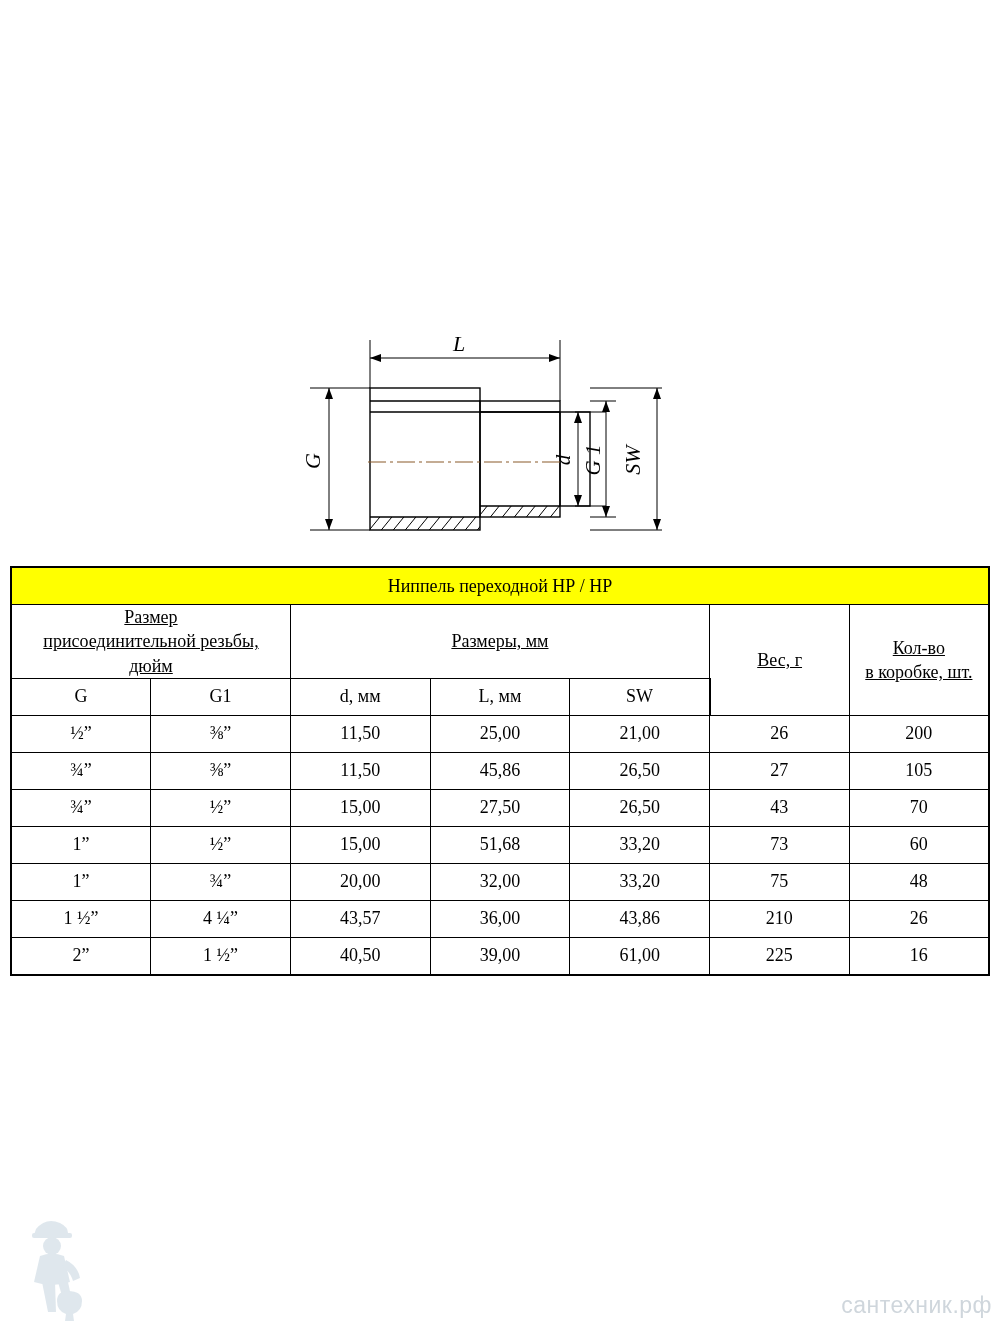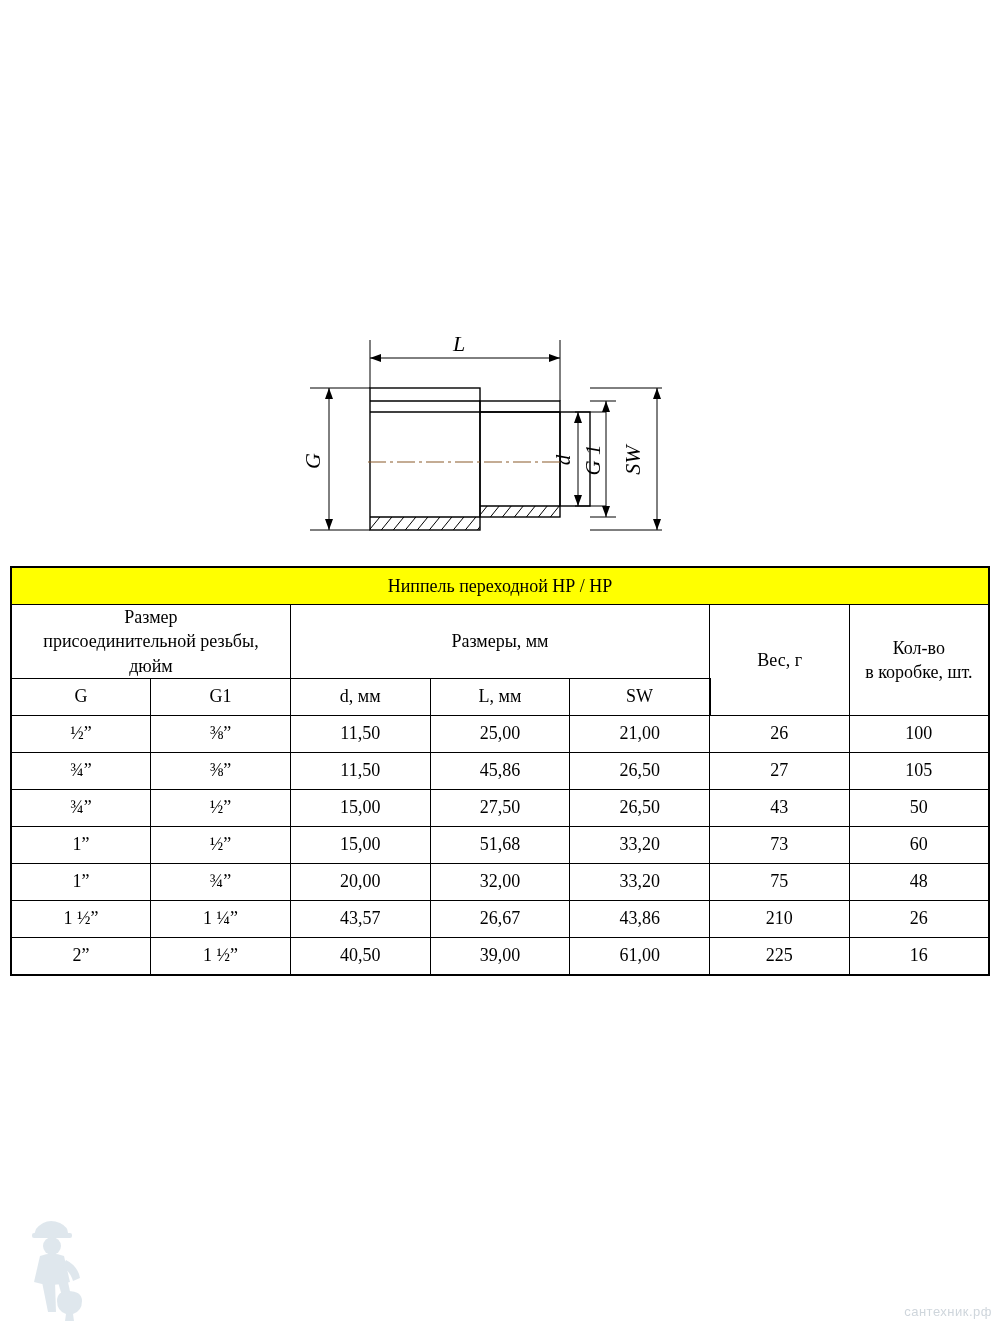--- a/index.html
+++ b/index.html
@@ -64,20 +64,21 @@
   .title-cell {
     background: #ffff00;
     font-weight: bold;
     font-size: 20px;
     height: 34px;
   }
   .hdr-group {
     height: 96px;
     font-size: 18px;
     line-height: 1.35;
+    text-decoration: underline;
   }
   .hdr-sub {
     font-weight: bold;
     font-size: 20px;
     height: 38px;
   }
   .data-row td {
     height: 37px;
     font-size: 20px;
   }
@@ -88,21 +89,21 @@
     left: 14px;
     bottom: 10px;
     width: 86px;
     height: 110px;
     opacity: 0.45;
   }
   .wm-text {
     position: absolute;
     right: 8px;
     bottom: 14px;
-    font-size: 13px;
+    font-size: 23px;
     color: #cfd6dc;
     letter-spacing: 0.5px;
     font-family: "Liberation Sans", sans-serif;
   }
 </style>
 </head>
 <body>
 
 <div class="drawing-wrap">
   <svg width="1000" height="565" viewBox="0 0 1000 565">
@@ -239,39 +240,39 @@
         <td class="hdr-sub">SW</td>
       </tr>
 
       <tr class="data-row">
         <td>½”</td>
         <td>⅜”</td>
         <td>11,50</td>
         <td>25,00</td>
         <td>21,00</td>
         <td>26</td>
-        <td>100</td>
+        <td>200</td>
       </tr>
       <tr class="data-row">
         <td>¾”</td>
         <td>⅜”</td>
         <td>11,50</td>
         <td>45,86</td>
         <td>26,50</td>
         <td>27</td>
         <td>105</td>
       </tr>
       <tr class="data-row">
         <td>¾”</td>
         <td>½”</td>
         <td>15,00</td>
         <td>27,50</td>
         <td>26,50</td>
         <td>43</td>
-        <td>50</td>
+        <td>70</td>
       </tr>
       <tr class="data-row">
         <td>1”</td>
         <td>½”</td>
         <td>15,00</td>
         <td>51,68</td>
         <td>33,20</td>
         <td>73</td>
         <td>60</td>
       </tr>
@@ -279,23 +280,23 @@
         <td>1”</td>
         <td>¾”</td>
         <td>20,00</td>
         <td>32,00</td>
         <td>33,20</td>
         <td>75</td>
         <td>48</td>
       </tr>
       <tr class="data-row">
         <td>1 ½”</td>
-        <td>1 ¼”</td>
+        <td>4 ¼”</td>
         <td>43,57</td>
-        <td>26,67</td>
+        <td>36,00</td>
         <td>43,86</td>
         <td>210</td>
         <td>26</td>
       </tr>
       <tr class="data-row">
         <td>2”</td>
         <td>1 ½”</td>
         <td>40,50</td>
         <td>39,00</td>
         <td>61,00</td>

